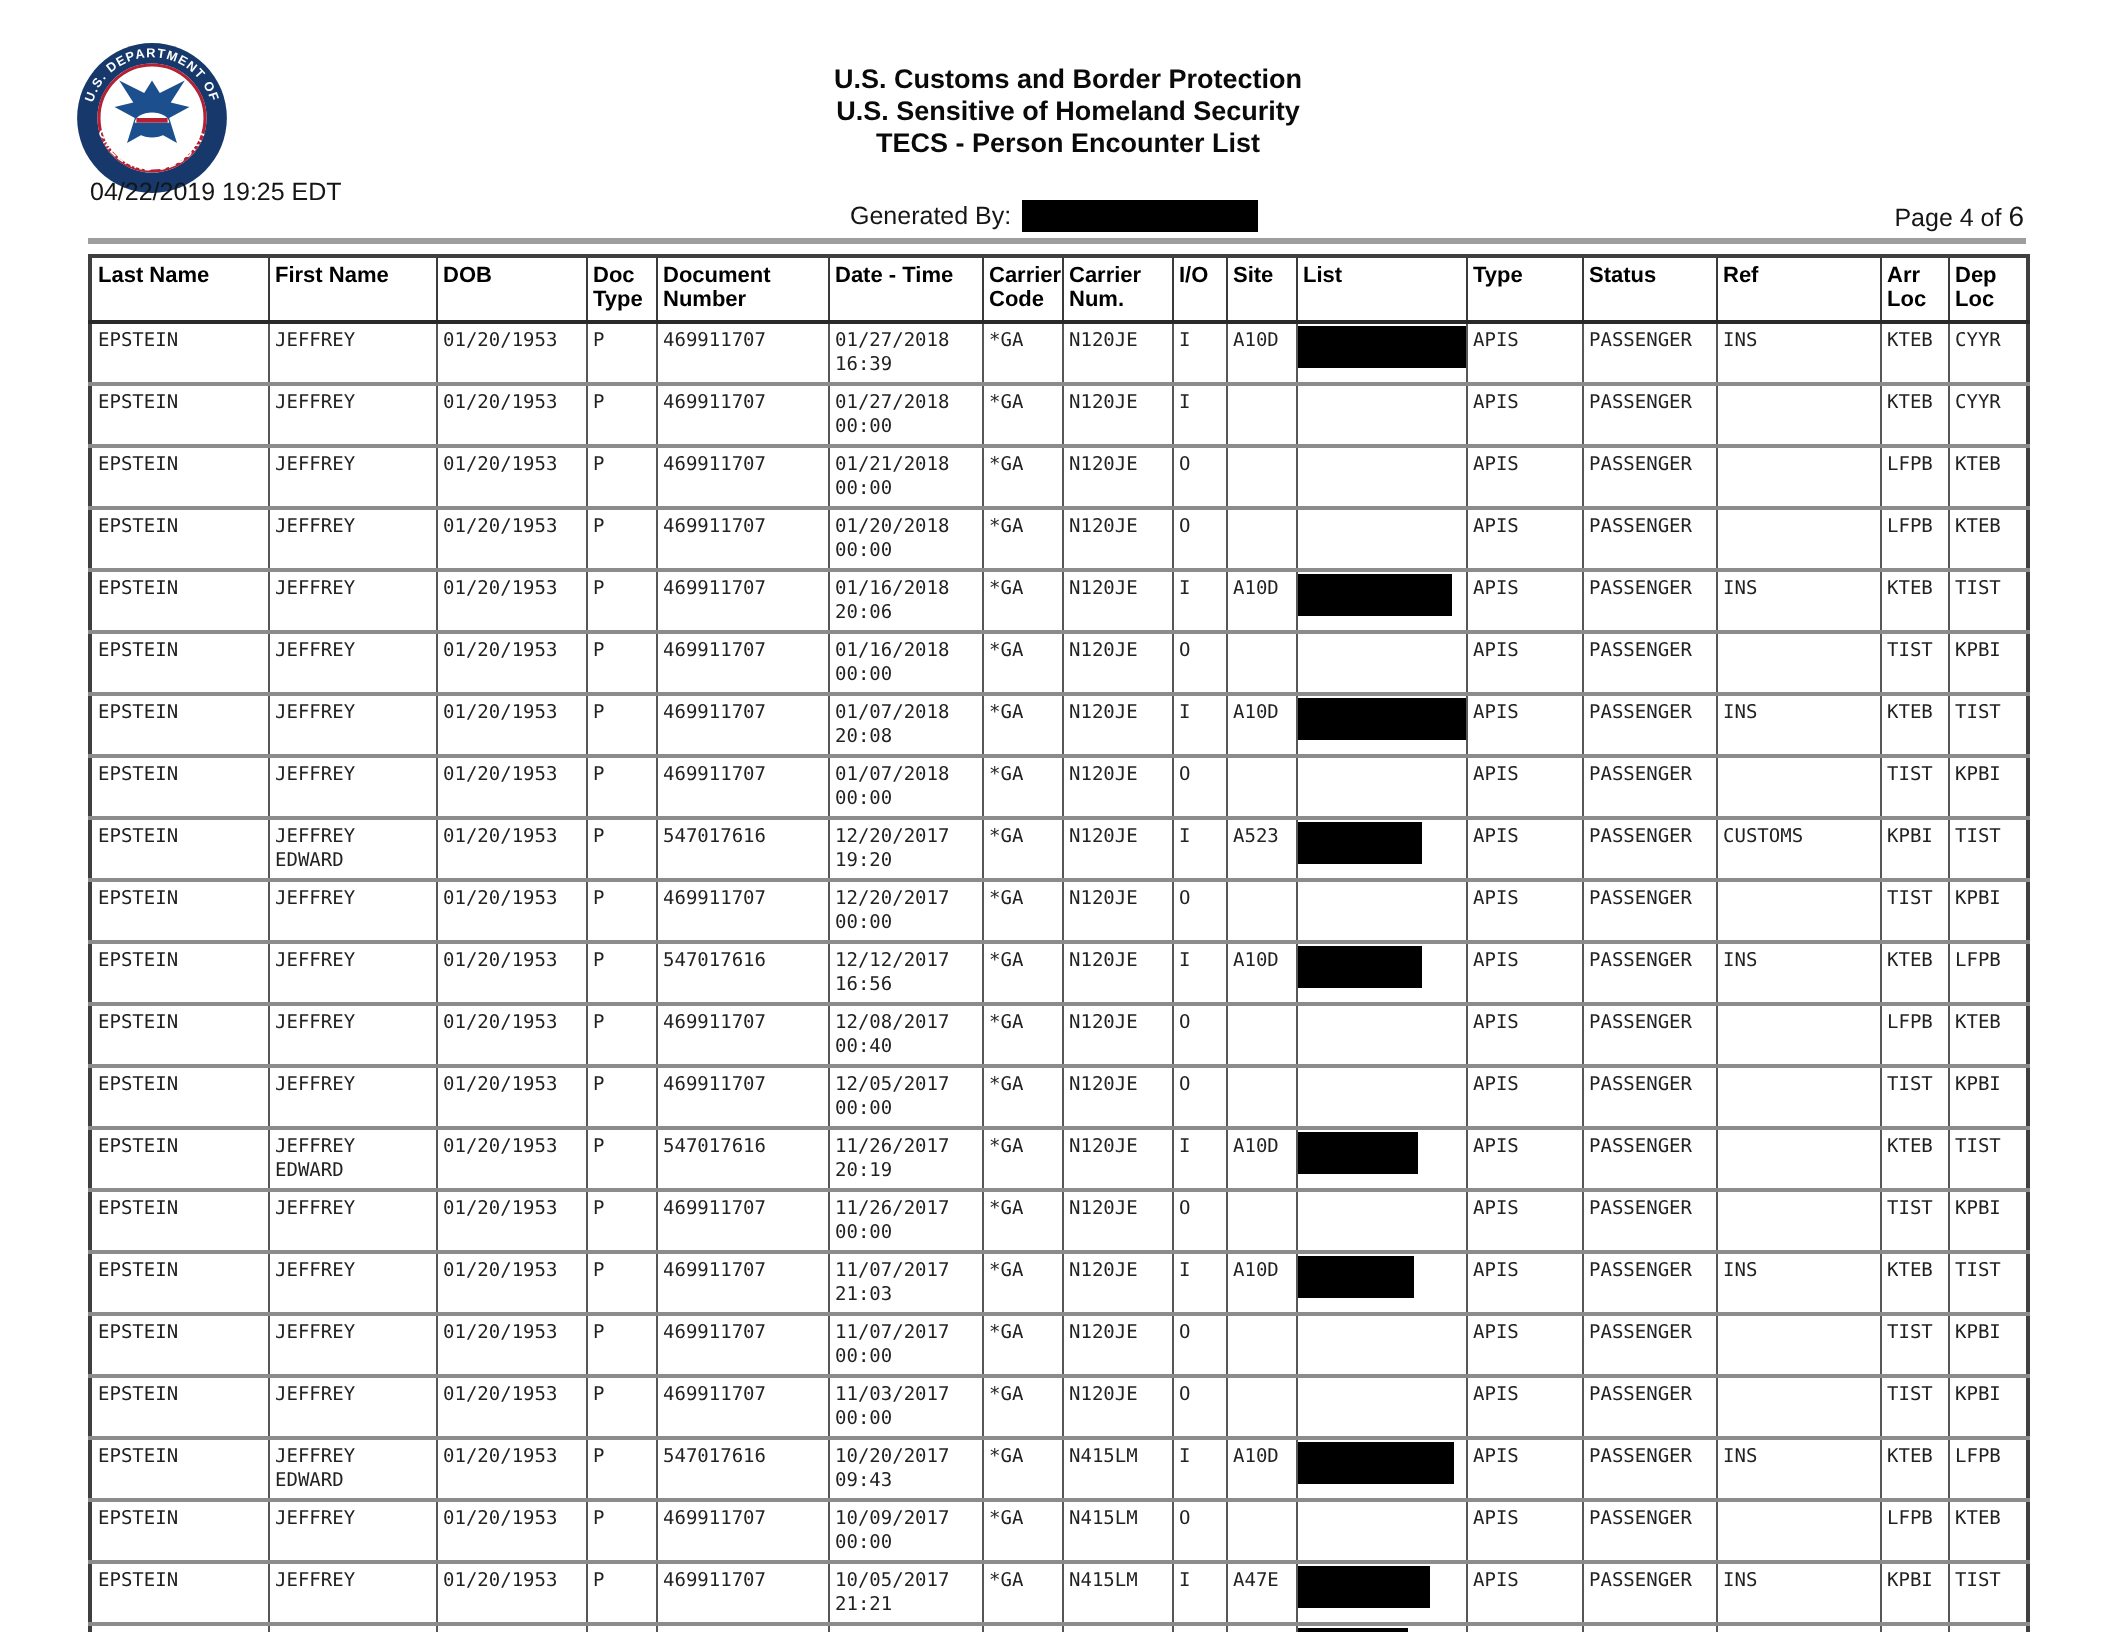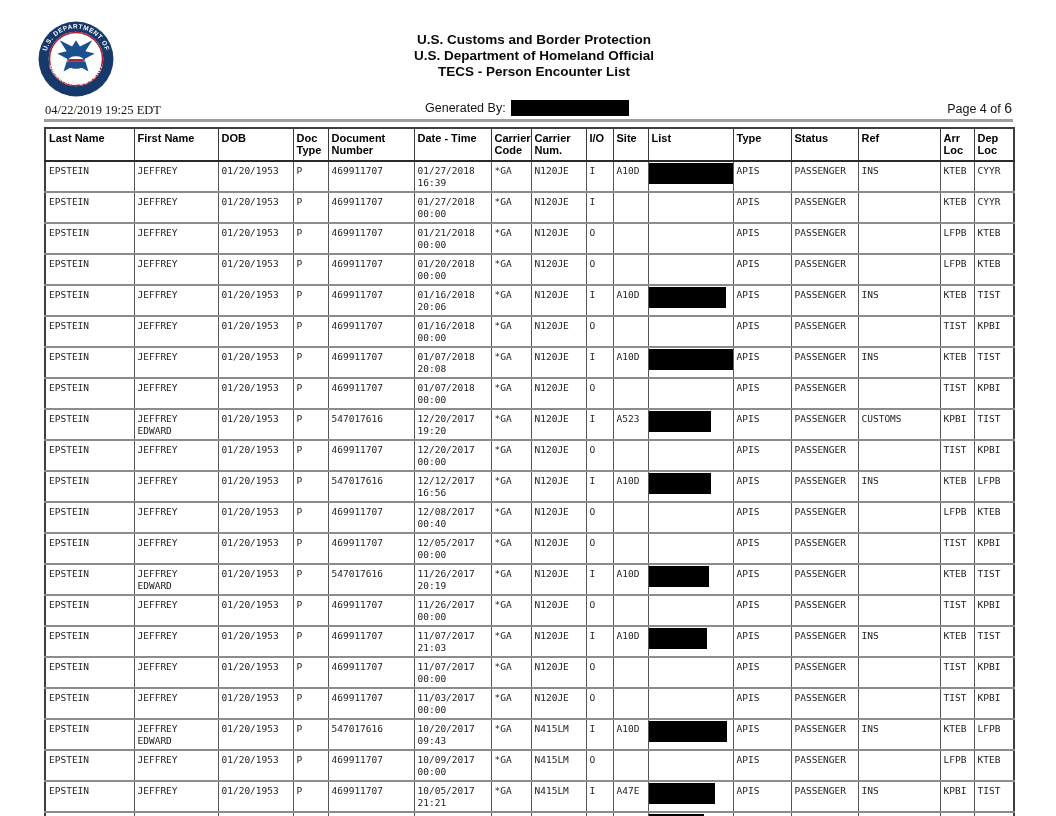--- a/index.html
+++ b/index.html
@@ -8,21 +8,21 @@
 
   .page { position:absolute; inset:0; background:#fff; }
 
   .seal { position:absolute; left:37px; top:20px; width:78px; height:78px; }
 
   .titles { position:absolute; top:32px; left:0; right:0; text-align:center;
             font-weight:bold; font-size:13.5px; line-height:16px; color:#0a0a0a;padding-left:12px; }
 
   .meta { position:absolute; top:100px; left:44px; width:969px; height:22px;
           border-bottom:3px solid #9e9e9e; font-size:12.5px; color:#151515; }
-  .meta .gen-date { position:absolute; left:1px; bottom:1px;font-family:Liberation Serif, serif; }
+  .meta .gen-date { position:absolute; left:1px; bottom:16px; }
   .meta .gen-by   { position:absolute; left:381px; bottom:3px; }
   .redact-inline { display:inline-block; width:118px; height:16px; background:#000;
                    vertical-align:-4px; margin-left:5px; }
   .meta .page-ind { position:absolute; right:1px; bottom:3px; }
   .page-num { font-size:14px; }
 
   table { position:absolute; top:127px; left:44px; width:969px;
           border-collapse:collapse; table-layout:fixed;
           border:2px solid #3f3f3f; }
   th { font-size:11px; font-weight:bold; text-align:left; vertical-align:top;
@@ -61,21 +61,21 @@
       <path d="M50 26 l5 8 16-8 -9 14 12 3 -13 7 5 16 -16-9 -16 9 5-16 -13-7 12-3 -9-14 16 8 z" fill="#1c4f8d"></path>
       <circle cx="50" cy="36" r="4.5" fill="#1c4f8d"></circle>
       <ellipse cx="50" cy="53" rx="11" ry="6.5" fill="#ffffff"></ellipse>
       <path d="M39 53 h22 v3 c0 4 -5 6.5 -11 6.5 s-11 -2.5 -11 -6.5 z" fill="#1c4f8d"></path>
       <path d="M40 50 h20 v3 h-20 z" fill="#b22234"></path>
     </g>
   </svg>
 
   <div class="titles">
     <div>U.S. Customs and Border Protection</div>
-    <div>U.S. Department of Homeland Official</div>
+    <div>U.S. Sensitive of Homeland Security</div>
     <div>TECS - Person Encounter List</div>
   </div>
 
   <div class="meta">
     <span class="gen-date">04/22/2019 19:25 EDT</span>
     <span class="gen-by">
       <span>Generated By:</span><span class="redact-inline"></span>
     </span>
     <span class="page-ind">
       <span>Page 4 of</span>

